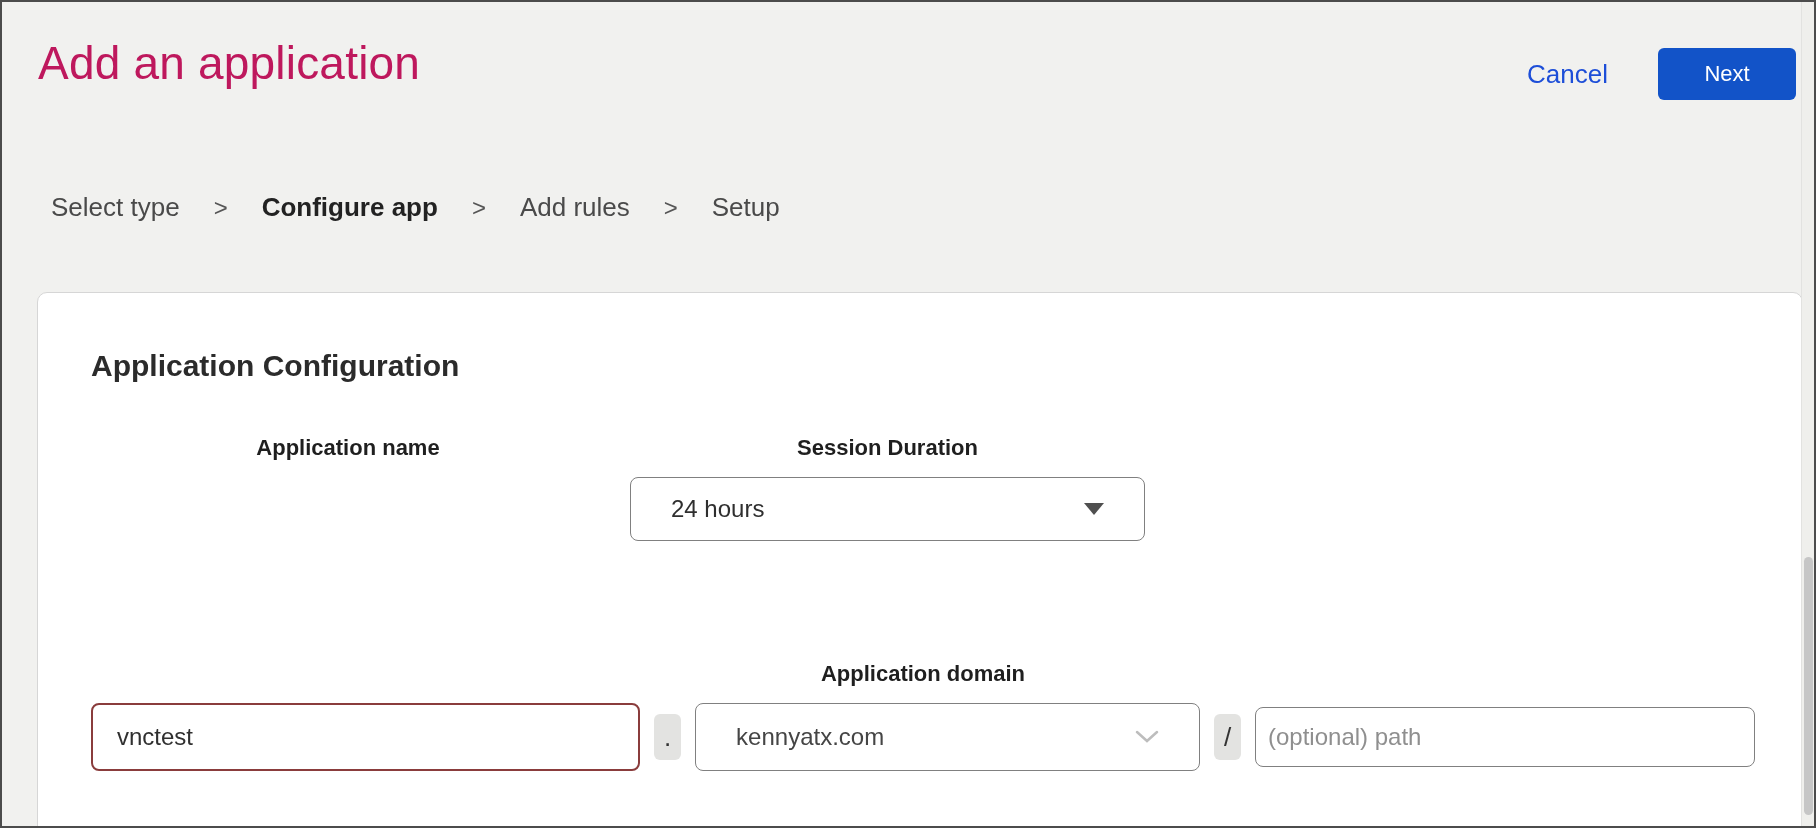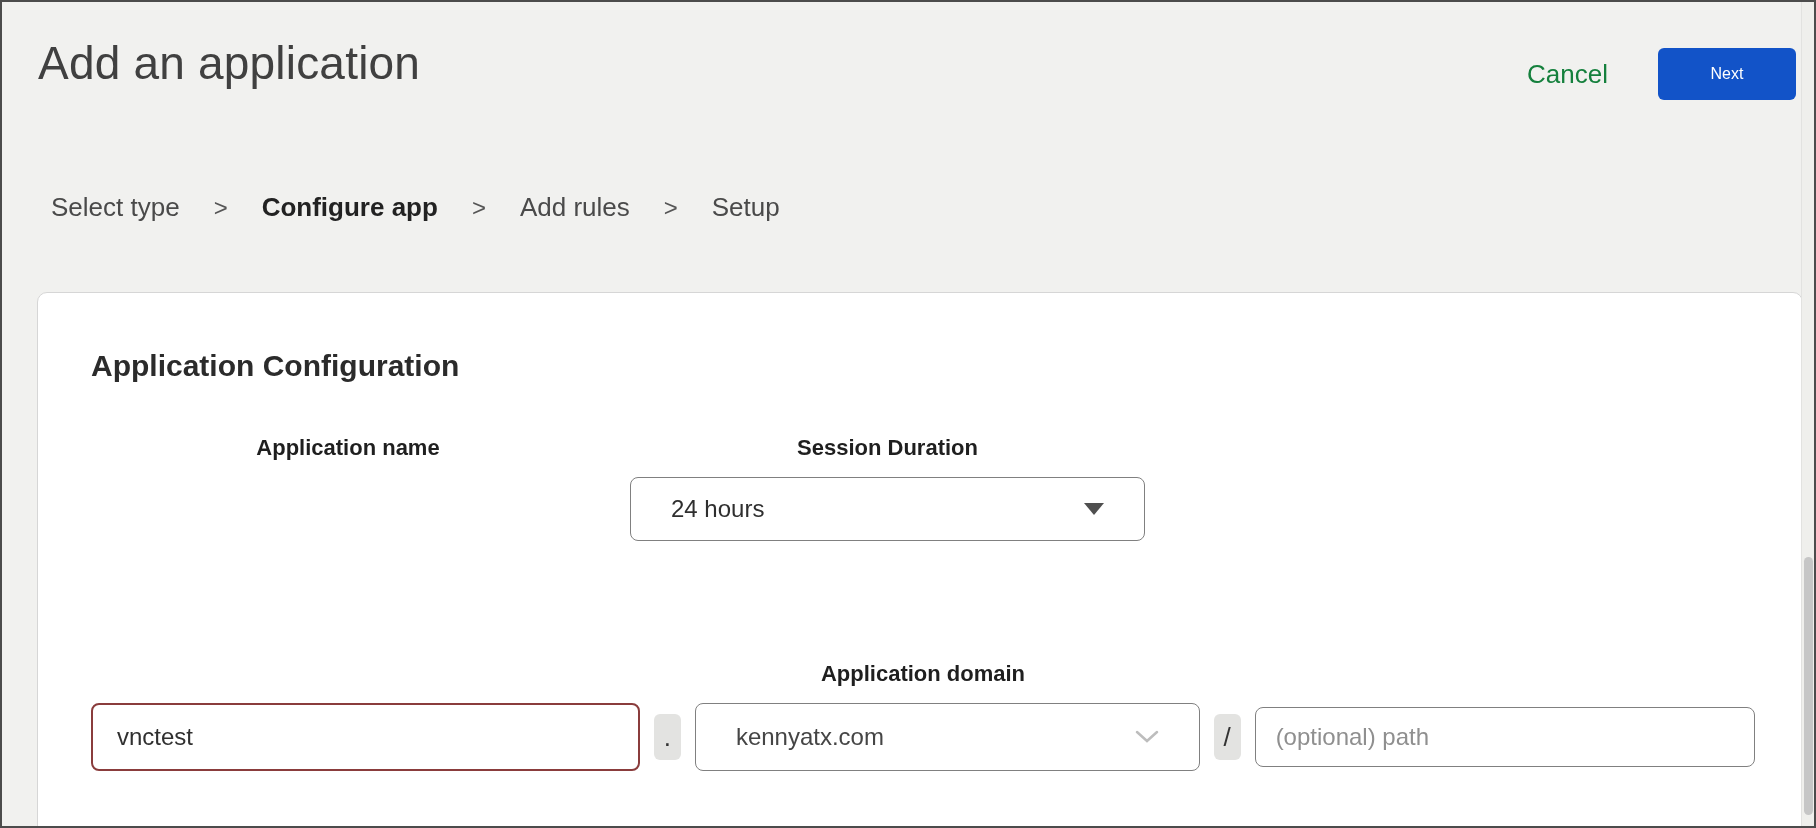--- a/index.html
+++ b/index.html
@@ -16,43 +16,43 @@
     border: 2px solid #4c4c4c;
     overflow: hidden;
   }
   
   .page-title {
     position: absolute;
     left: 36px;
     top: 34px;
     font-size: 46px;
     font-weight: 400;
-    color: #404040;
+    color: #be185d;
     letter-spacing: 0.2px;
   }
   .header-actions {
     position: absolute;
     top: 46px;
     right: 18px;
     display: flex;
     align-items: center;
   }
   .cancel-link {
     font-size: 26px;
-    color: #15803d;
+    color: #1d4ed8;
     text-decoration: none;
     cursor: pointer;
     margin-right: 50px;
   }
   .next-button {
     width: 138px;
     height: 52px;
     background: #1253c8;
     color: #ffffff;
-    font-size: 16px;
+    font-size: 22px;
     font-family: "Liberation Sans", sans-serif;
     border: none;
     border-radius: 6px;
     cursor: pointer;
     display: flex;
     align-items: center;
     justify-content: center;
   }
   
   .breadcrumb {
@@ -182,21 +182,21 @@
   }
   .chevron-down svg { display: block; }
   .path-input {
     width: 518px;
     height: 60px;
     border: 1.5px solid #808080;
     border-radius: 8px;
     font-size: 24px;
     font-family: "Liberation Sans", sans-serif;
     color: #303030;
-    padding: 0 20px;
+    padding: 0 12px;
     outline: none;
   }
   .path-input::placeholder { color: #8f8f8f; }
   
   .scrollbar-track {
     position: absolute;
     top: 0;
     right: 0;
     width: 13px;
     height: 824px;

